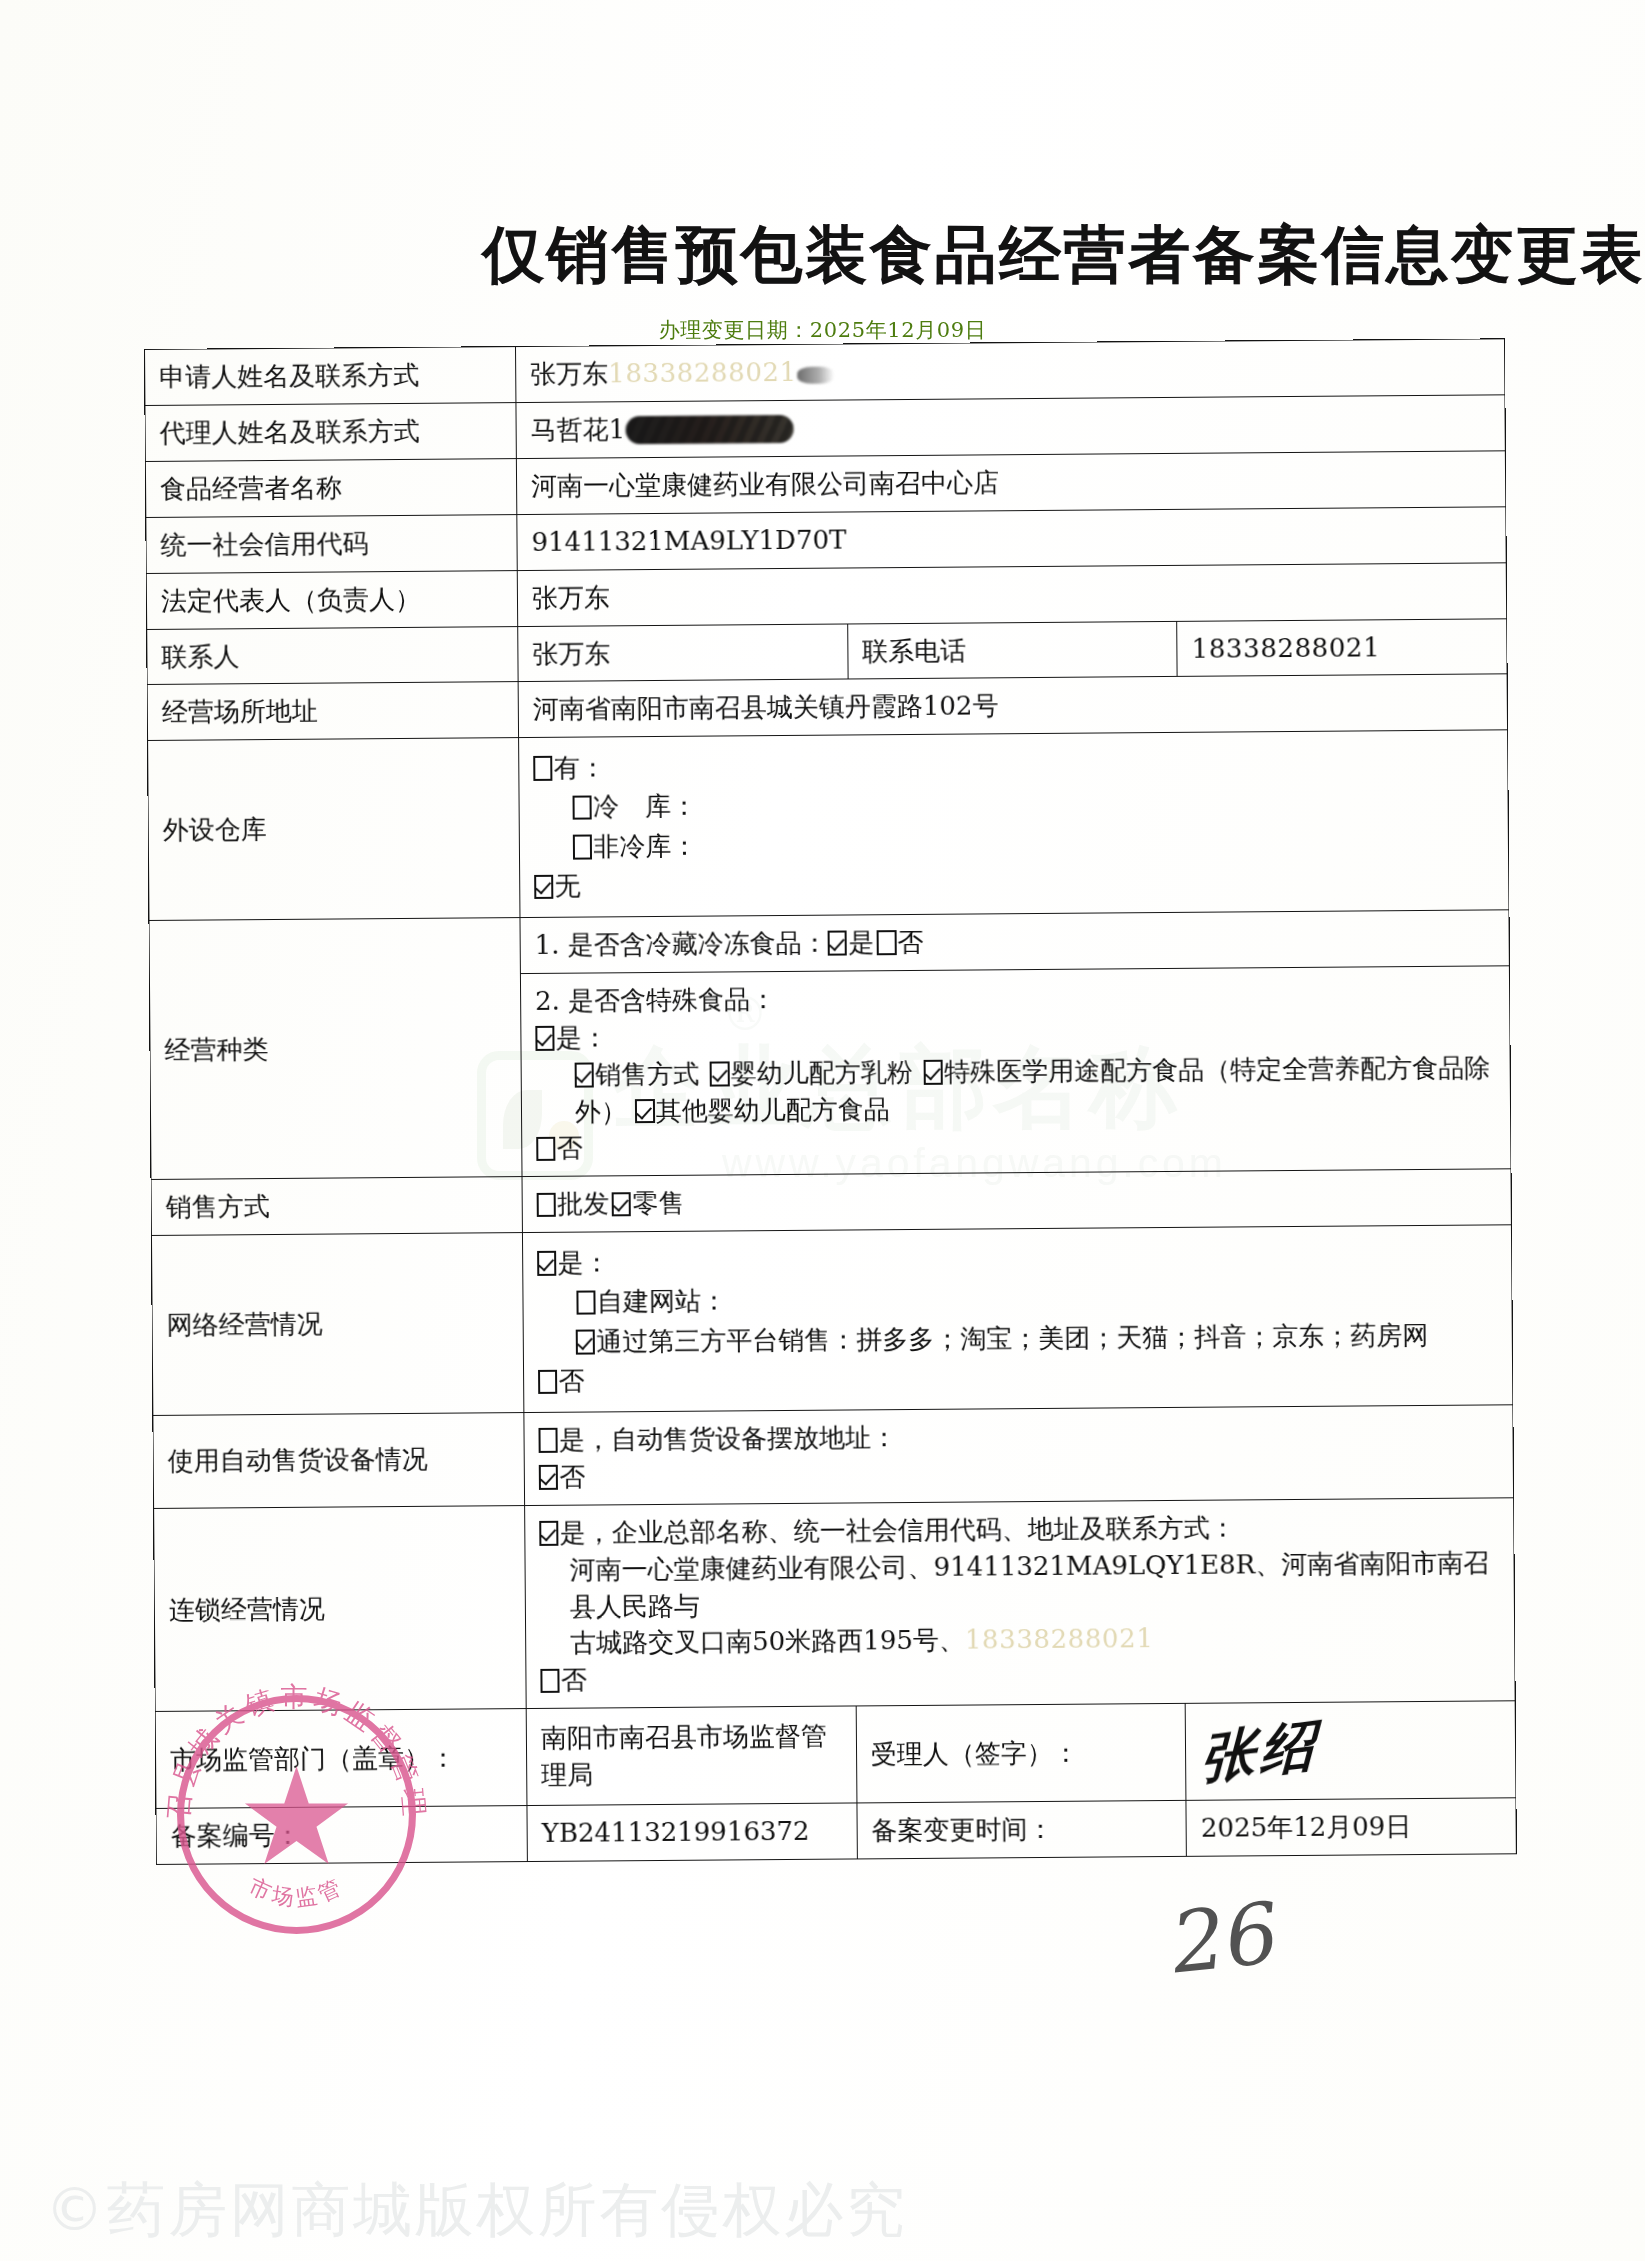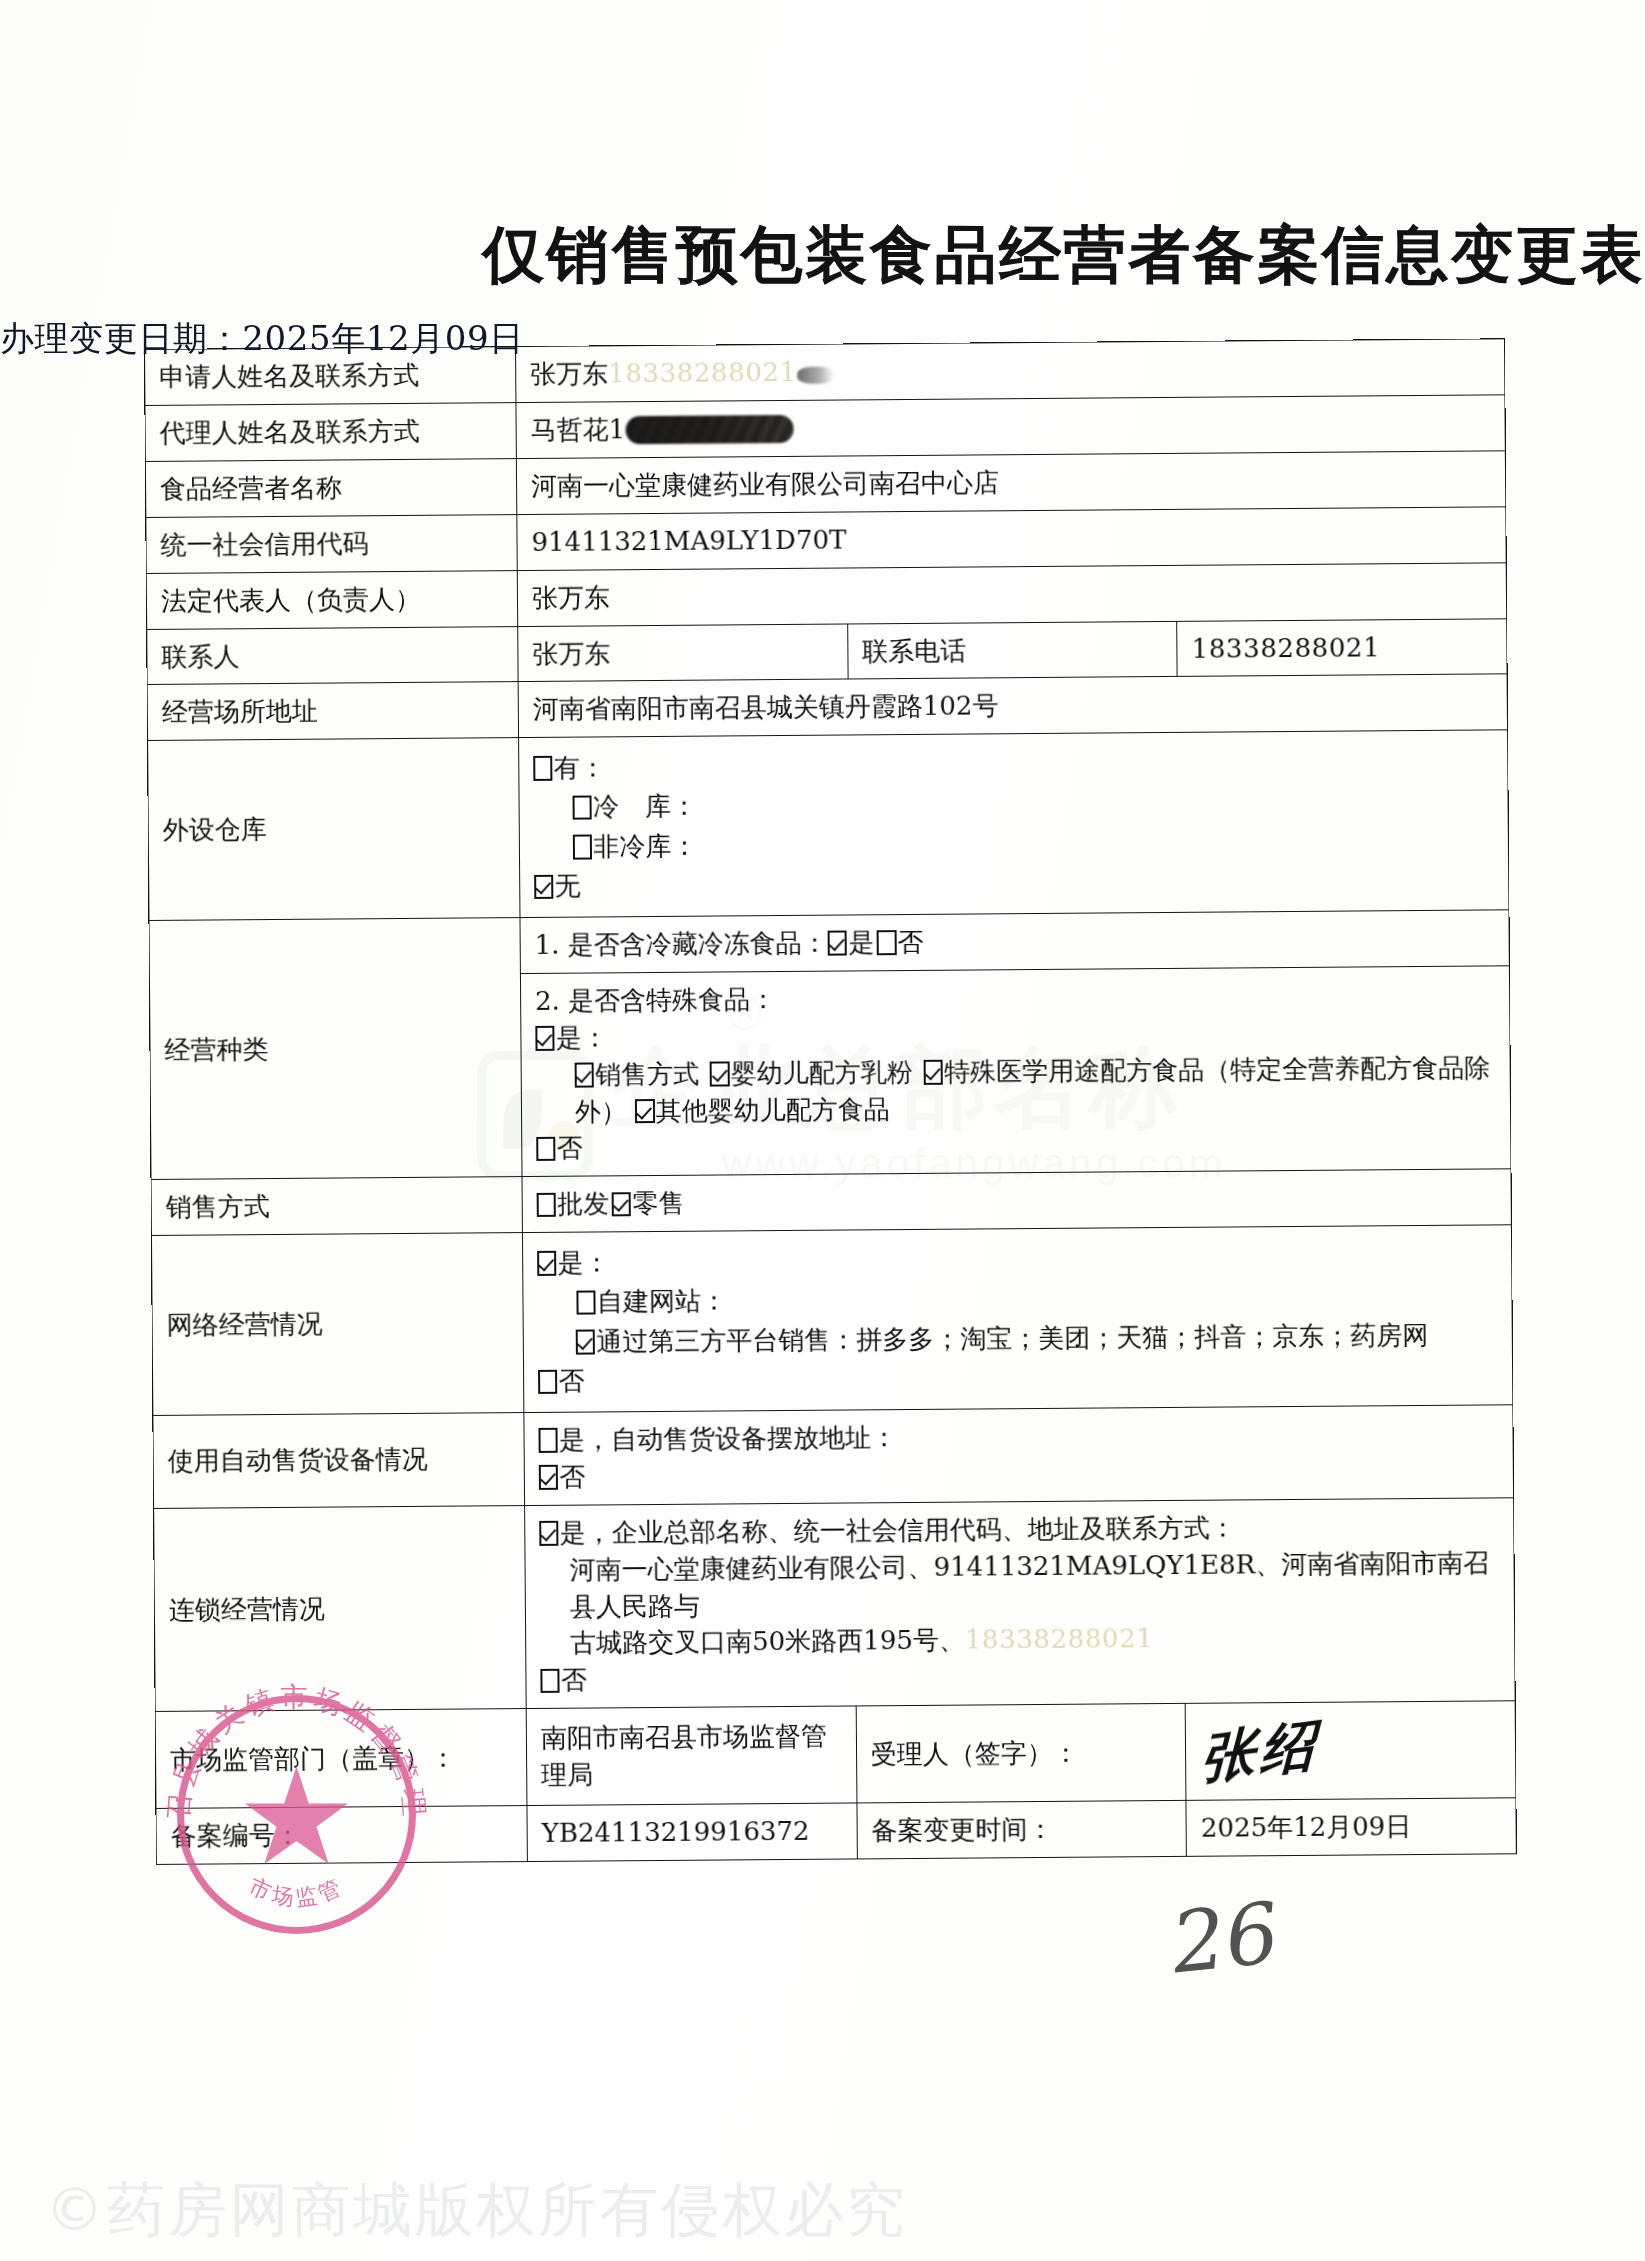--- a/index.html
+++ b/index.html
@@ -97,24 +97,24 @@
     letter-spacing: 2.6px;
     color: #121212;
     z-index: 5;
     text-shadow: 0 0 0.6px rgba(40,60,90,0.35), 0.6px 0 0.6px rgba(160,40,40,0.12);
   }
   .doc-subtitle {
     position: absolute;
     left: 0;
     top: 316px;
     width: 1645px;
-    text-align: left;
-    font-size: 34px;
+    text-align: center;
+    font-size: 21px;
     letter-spacing: 0.6px;
-    color: #0f172a;
+    color: #4d7c0f;
     z-index: 5;
   }
 
   
   .table-wrap {
     position: absolute;
     left: 144px;
     top: 349px;
     width: 1361px;
     z-index: 4;

